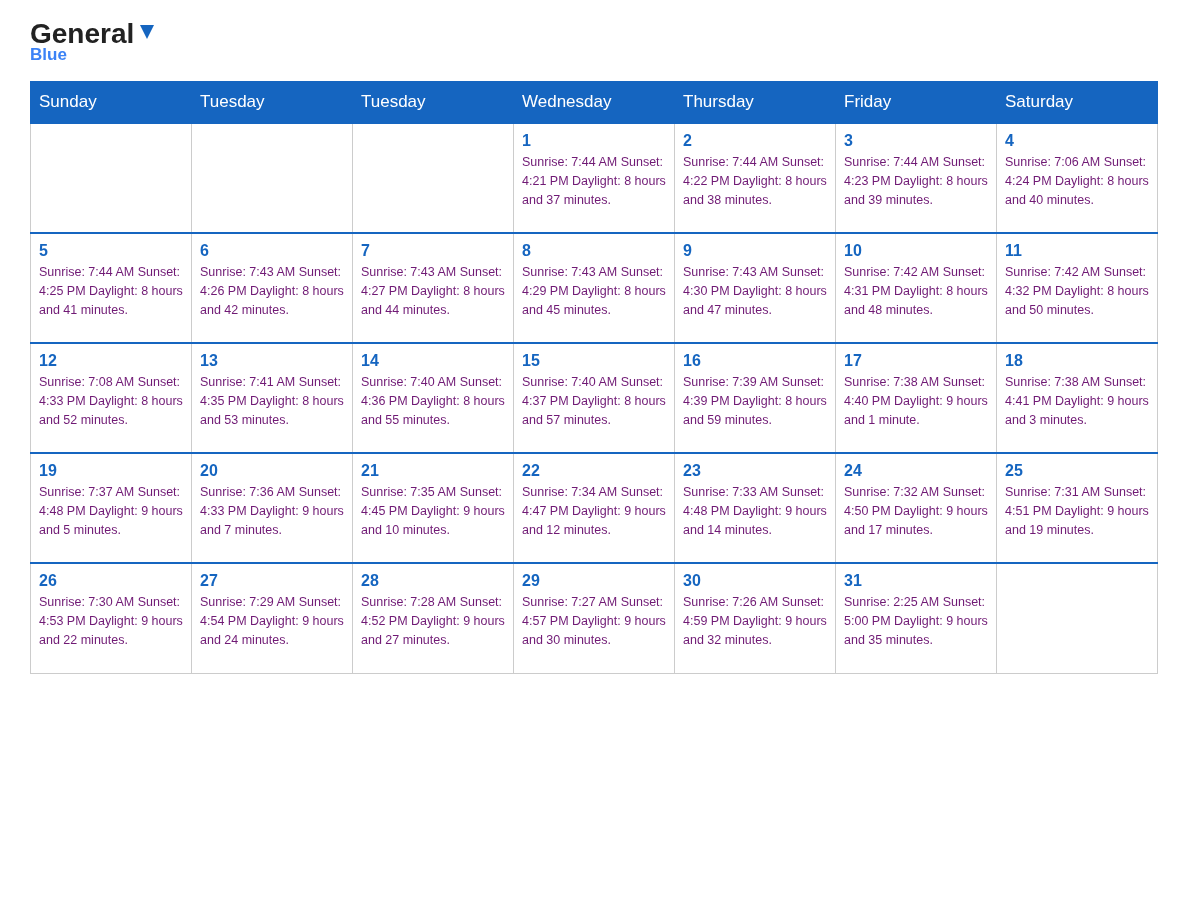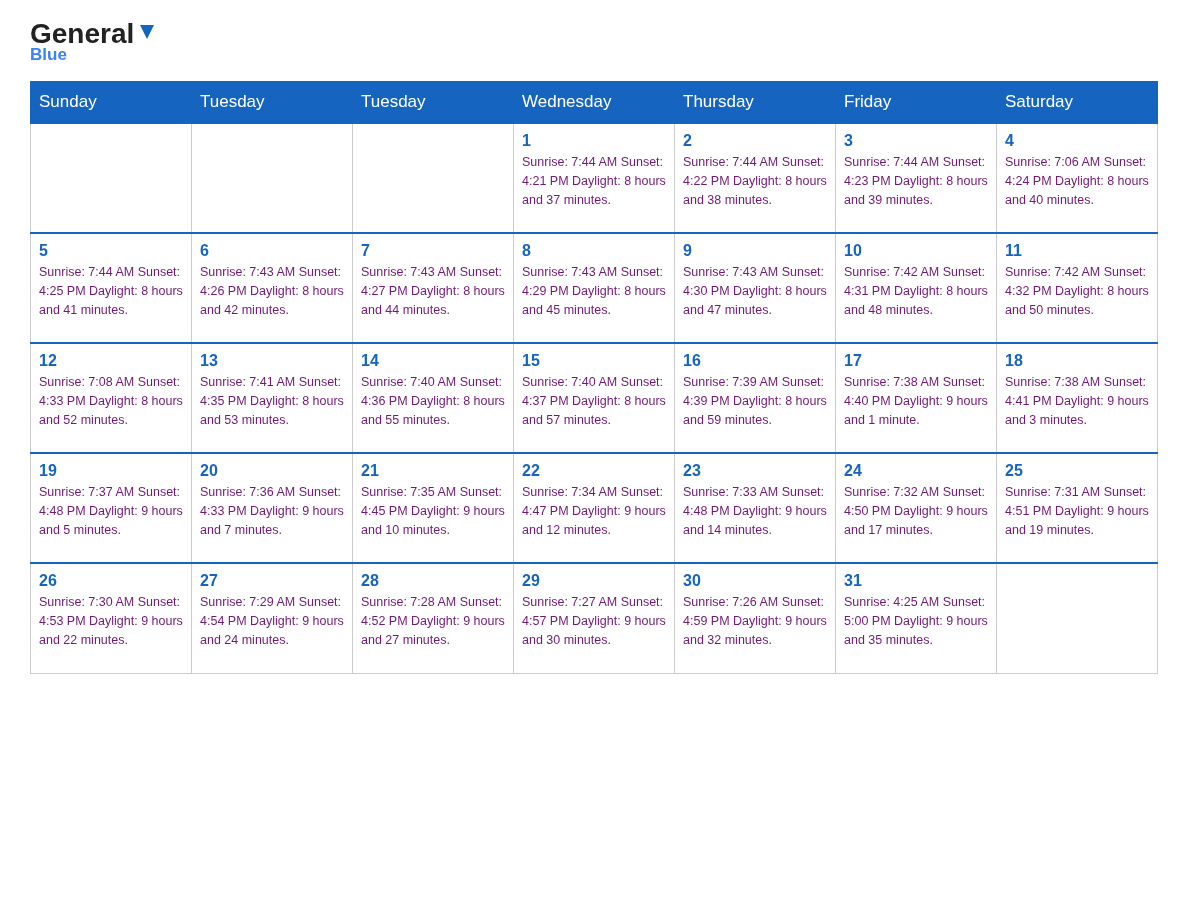--- a/index.html
+++ b/index.html
@@ -333,21 +333,21 @@
         </td>
         <td>
           <span class="day-number">30</span>
           <div class="day-info">Sunrise: 7:26 AM
 Sunset: 4:59 PM
 Daylight: 9 hours
 and 32 minutes.</div>
         </td>
         <td>
           <span class="day-number">31</span>
-          <div class="day-info">Sunrise: 4:25 AM
+          <div class="day-info">Sunrise: 2:25 AM
 Sunset: 5:00 PM
 Daylight: 9 hours
 and 35 minutes.</div>
         </td>
         <td class="empty-cell"></td>
       </tr>
     </tbody>
 </table>
 
 </body></html>

